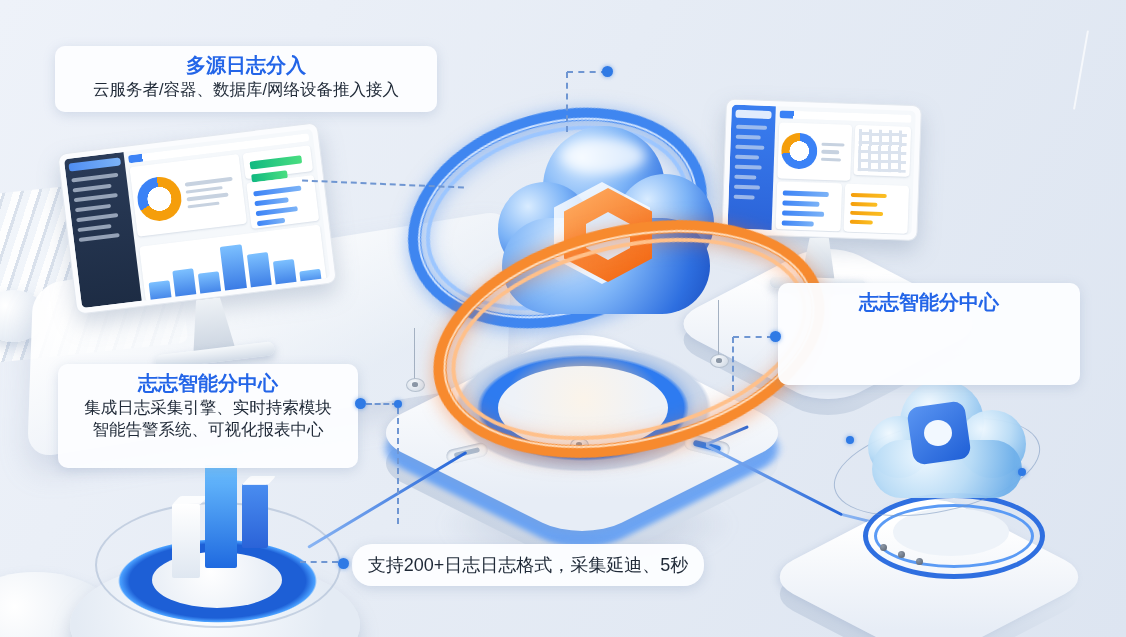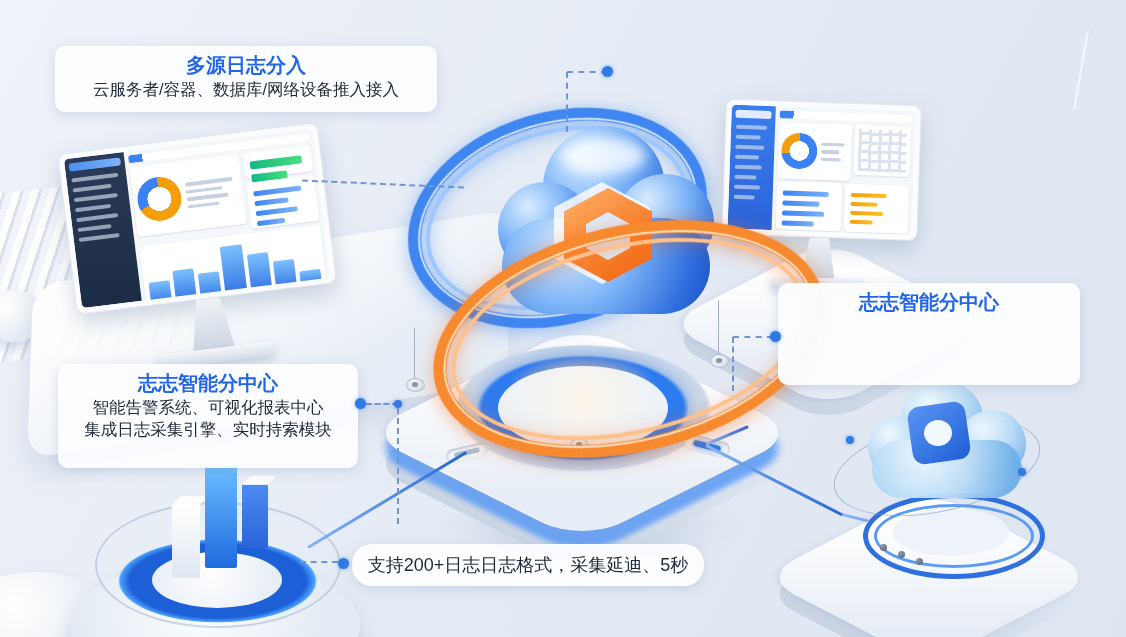--- a/index.html
+++ b/index.html
@@ -327,20 +327,20 @@
 
   <div class="abs card" style="left:55px;top:46px;width:382px;height:66px;">
     <div class="title">多源日志分入</div>
     <div class="desc">云服务者/容器、数据库/网络设备推入接入</div>
   </div>
   <div class="abs card" style="left:778px;top:283px;width:302px;height:102px;">
     <div class="title">志志智能分中心</div>
   </div>
   <div class="abs card" style="left:58px;top:364px;width:300px;height:104px;">
     <div class="title">志志智能分中心</div>
+    <div class="desc">集成日志采集引擎、实时持索模块</div>
     <div class="desc">智能告警系统、可视化报表中心</div>
-    <div class="desc">集成日志采集引擎、实时持索模块</div>
   </div>
   <div class="abs pill" style="left:352px;top:544px;width:352px;height:42px;">
     <span>支持200+日志日志格式，采集延迪、5秒</span>
   </div>
 
 </div>
 
 </body></html>

